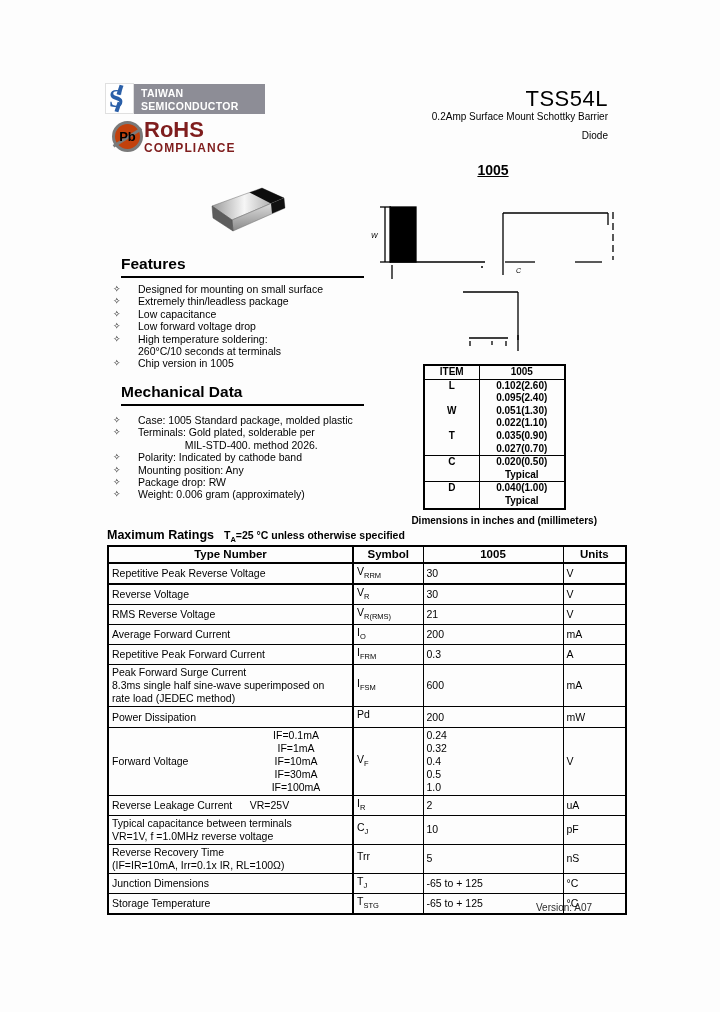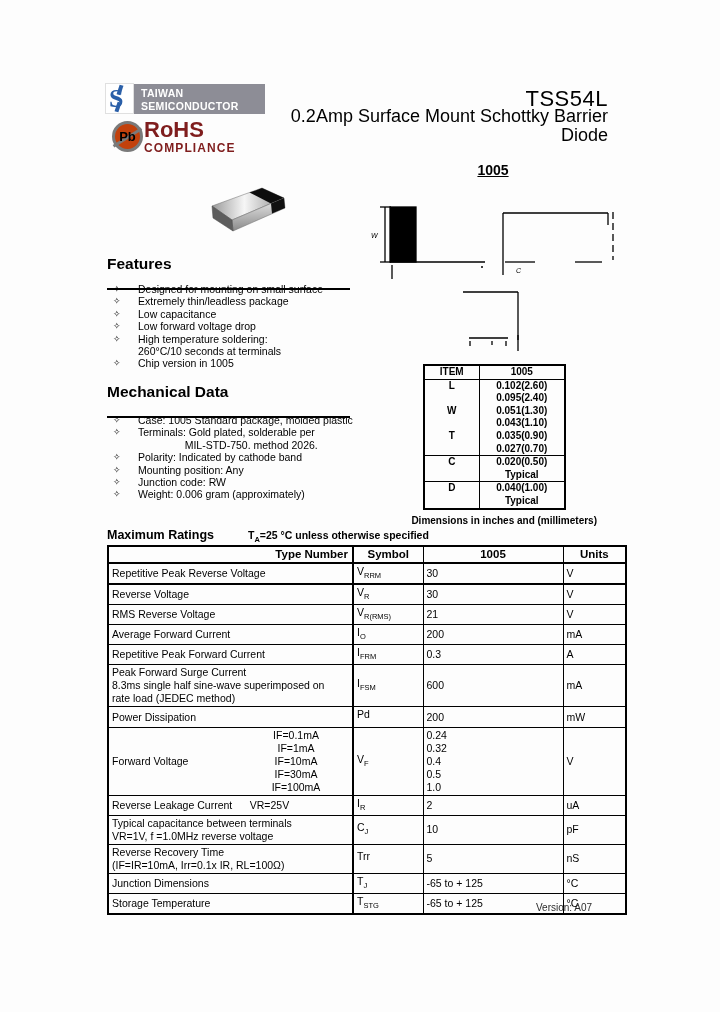--- a/index.html
+++ b/index.html
@@ -16,51 +16,51 @@
   .brand-bar { position:absolute; left:134px; top:84px; width:131px; height:30px; background:var(--gray,#8d8d96); color:#fff; font-weight:bold; font-size:10.5px; line-height:12.5px; padding:3px 0 0 7px; letter-spacing:0.3px; }
   .pb-mark { position:absolute; left:112px; top:121px; width:31px; height:31px; border:3px solid #7a7a7a; border-radius:50%; font-weight:bold; font-size:13px; text-align:center; line-height:25px; background:#c2410c; }
   .pb-mark::before { content:""; position:absolute; left:-4px; top:12px; width:33px; height:3px; background:#7a7a7a; transform:rotate(-32deg); }
   .pb-mark span { position:relative; }
   .rohs { position:absolute; left:144px; top:118px; color:#7f1d1d; }
   .rohs .rohs-main { font-weight:bold; font-size:22px; line-height:24px; }
   .rohs .rohs-sub { font-size:12px; letter-spacing:1.1px; font-weight:bold; margin-top:-1px; }
 
   
   .part-no { position:absolute; right:112px; top:86px; font-size:22px; font-weight:normal; letter-spacing:0.5px; }
-  .subtitle { position:absolute; right:112px; top:107px; font-size:18px; line-height:19px; text-align:right; }
+  .subtitle { position:absolute; right:112px; top:107px; font-size:10px; line-height:19px; text-align:right; }
   .pkg-label { position:absolute; left:440px; top:162px; width:106px; text-align:center; font-size:14px; font-weight:bold; text-decoration:underline; }
 
   
-  .sec-head { position:absolute; left:107px; width:243px; font-size:15.5px; font-weight:bold; border-bottom:2.5px solid #000; padding-bottom:15px; }
+  .sec-head { position:absolute; left:121px; width:243px; font-size:15.5px; font-weight:bold; border-bottom:2.5px solid #000; padding-bottom:3px; }
   #features-head { top:255px; }
   #mech-head { top:383px; }
   ul.bullets { position:absolute; left:113px; list-style:none; font-size:10.5px; line-height:12.4px; }
   #features-list { top:283px; }
   #mech-list { top:414px; }
   .bullet-item { display:flex; }
   .b-mark { width:25px; flex:0 0 25px; font-size:9px; }
   .b-text { white-space:pre-wrap; }
 
   
   .dim-table { position:absolute; left:423px; top:364px; width:143px; border-collapse:collapse; border:2px solid #000; font-size:10px; font-weight:bold; text-align:center; line-height:12.6px; }
   .dim-table th { border-bottom:1px solid #000; font-size:10px; padding:0 2px; }
   .dim-table td { padding:0 2px; }
   .dim-table .d-item, .dim-table th:first-child { border-right:1px solid #000; width:55px; }
   .dim-table tr.grp-start td { border-top:1px solid #000; }
   .dim-table tbody tr:first-child td { border-top:none; }
   .dims-note { position:absolute; left:300px; top:515px; width:297px; text-align:right; font-size:10px; font-weight:bold; }
 
   
   .ratings-line { position:absolute; left:107px; top:528px; font-size:12.5px; font-weight:bold; }
-  .ratings-cond { font-size:10.5px; margin-left:34px; }
+  .ratings-cond { font-size:10.5px; margin-left:10px; }
   .ratings-cond sub, .sym-s { font-size:7.5px; }
   .ratings { position:absolute; left:107px; top:545px; width:518px; border-collapse:collapse; border:2px solid #000; font-size:10.5px; line-height:13px; table-layout:fixed; }
   .ratings th, .ratings td { border:1px solid #000; padding:1px 3px; vertical-align:middle; }
   .ratings th { font-size:11.5px; border-bottom:2px solid #000; padding:1px 4px; }
-  .ratings th.h-type { text-align:right; }
+  .ratings th.h-type { text-align:center; }
   .ratings .c-type { text-align:left; border-right:2px solid #000; position:relative; }
   .ratings th.h-type { border-right:2px solid #000; }
   .type-text { white-space:pre-wrap; display:block; }
   .ratings .c-sym, .ratings .c-val, .ratings .c-units { text-align:left; }
   .ratings .c-val { white-space:pre-line; }
   .ratings tr.thick td { border-bottom-width:2px; height:19px;margin-left:20px; }
   .fv-conds { position:absolute; left:128px; top:1px; width:118px; text-align:center; }
 
   .version { position:absolute; left:536px; top:902px; font-size:10px; color:#2b2b2b; }
 
@@ -177,33 +177,33 @@
 
   <div class="sec-head" id="mech-head">Mechanical Data</div>
   <ul class="bullets" id="mech-list">
       <li class="bullet-item">
     <span class="b-mark">✧</span>
     <span class="b-text">Case: 1005 Standard package, molded plastic</span>
   </li>
       <li class="bullet-item">
     <span class="b-mark">✧</span>
     <span class="b-text">Terminals: Gold plated, solderable per
-                MIL-STD-750. method 2026.</span>
+                MIL-STD-400. method 2026.</span>
   </li>
       <li class="bullet-item">
     <span class="b-mark">✧</span>
     <span class="b-text">Polarity: Indicated by cathode band</span>
   </li>
       <li class="bullet-item">
     <span class="b-mark">✧</span>
     <span class="b-text">Mounting position: Any</span>
   </li>
       <li class="bullet-item">
     <span class="b-mark">✧</span>
-    <span class="b-text">Junction code: RW</span>
+    <span class="b-text">Package drop: RW</span>
   </li>
       <li class="bullet-item">
     <span class="b-mark">✧</span>
     <span class="b-text">Weight: 0.006 gram (approximately)</span>
   </li>
     </ul>
 
   <table class="dim-table">
     <thead>
       <tr>
@@ -219,21 +219,21 @@
         <tr class="dim-row">
     <td class="d-item"></td>
     <td class="d-val">0.095(2.40)</td>
   </tr>
         <tr class="dim-row">
     <td class="d-item">W</td>
     <td class="d-val">0.051(1.30)</td>
   </tr>
         <tr class="dim-row">
     <td class="d-item"></td>
-    <td class="d-val">0.043(1.10)</td>
+    <td class="d-val">0.022(1.10)</td>
   </tr>
         <tr class="dim-row">
     <td class="d-item">T</td>
     <td class="d-val">0.035(0.90)</td>
   </tr>
         <tr class="dim-row">
     <td class="d-item"></td>
     <td class="d-val">0.027(0.70)</td>
   </tr>
         <tr class="dim-row grp-start">

